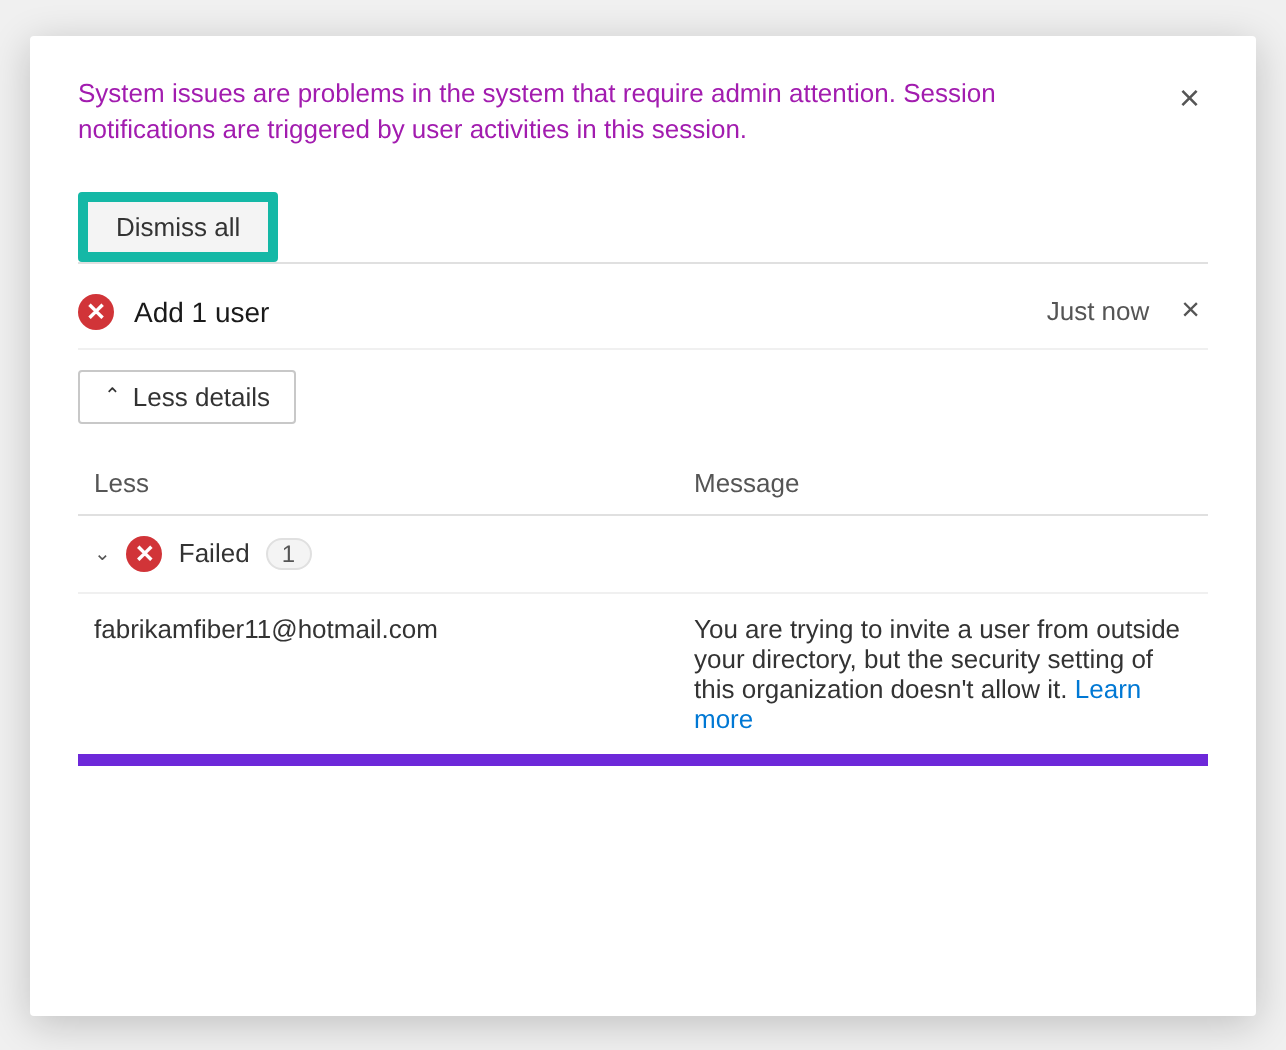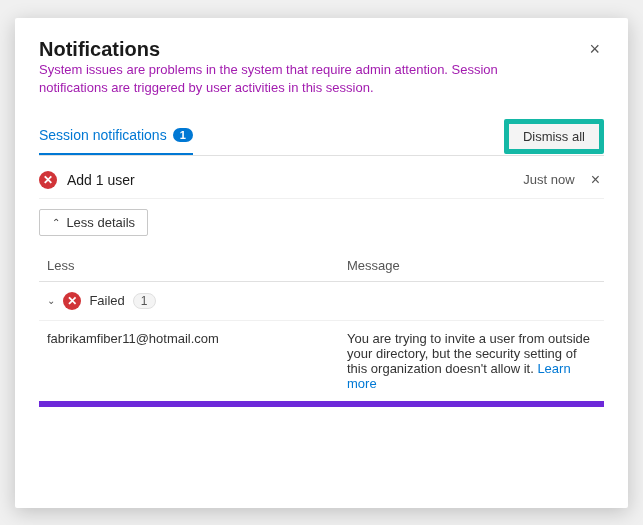--- a/index.html
+++ b/index.html
@@ -204,31 +204,26 @@
     .col-user { width: 300px; }
     .col-message { }
   </style>
 </head>
 <body>
 
 <div class="dialog">
 
   <div class="dialog-header">
     <div>
-      <div class="dialog-title">Notifications</div>
       <div class="dialog-subtitle">System issues are problems in the system that require admin attention. Session notifications are triggered by user activities in this session.</div>
     </div>
     <button class="close-btn">×</button>
   </div>
 
   <div class="tabs-row">
-    <div class="tab">
-      <span>Session notifications</span>
-      <span class="tab-badge">1</span>
-    </div>
     <button class="dismiss-all-btn">Dismiss all</button>
   </div>
 
   <div class="notification-item">
     <div class="notification-left">
       <div class="error-icon">✕</div>
       <span class="notification-title">Add 1 user</span>
     </div>
     <div class="notification-right">
       <span class="timestamp">Just now</span>

